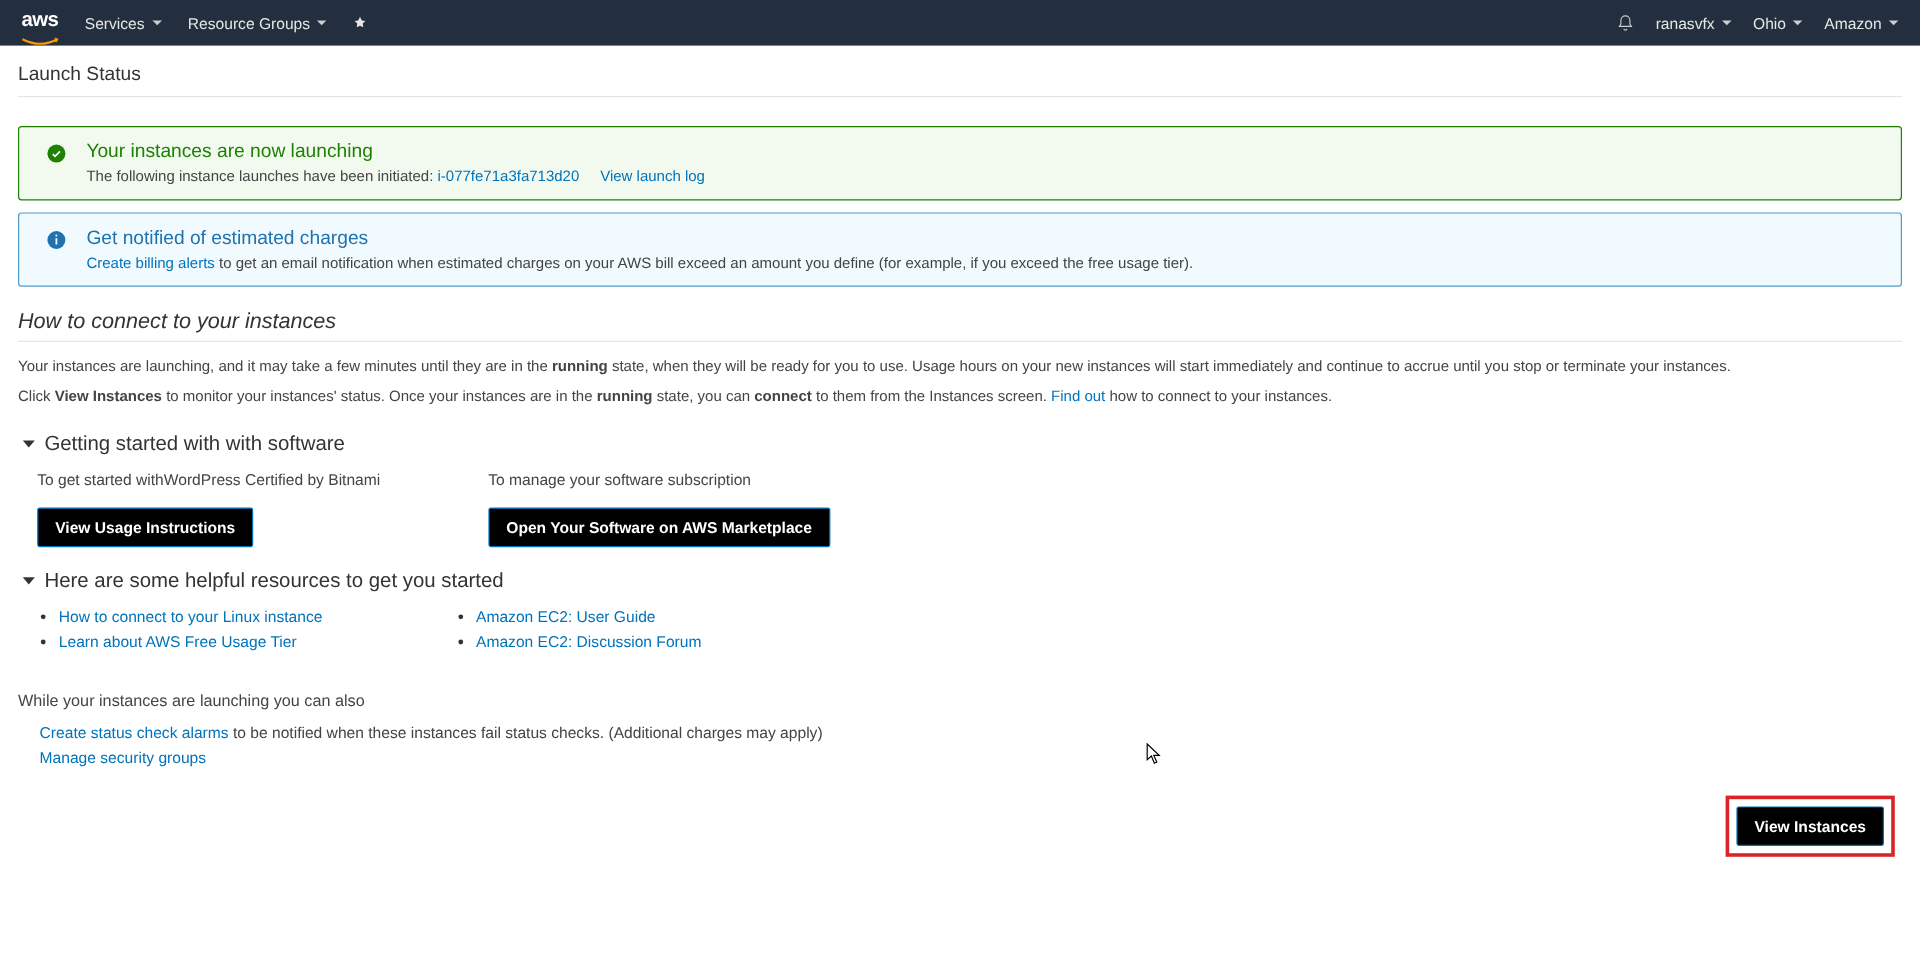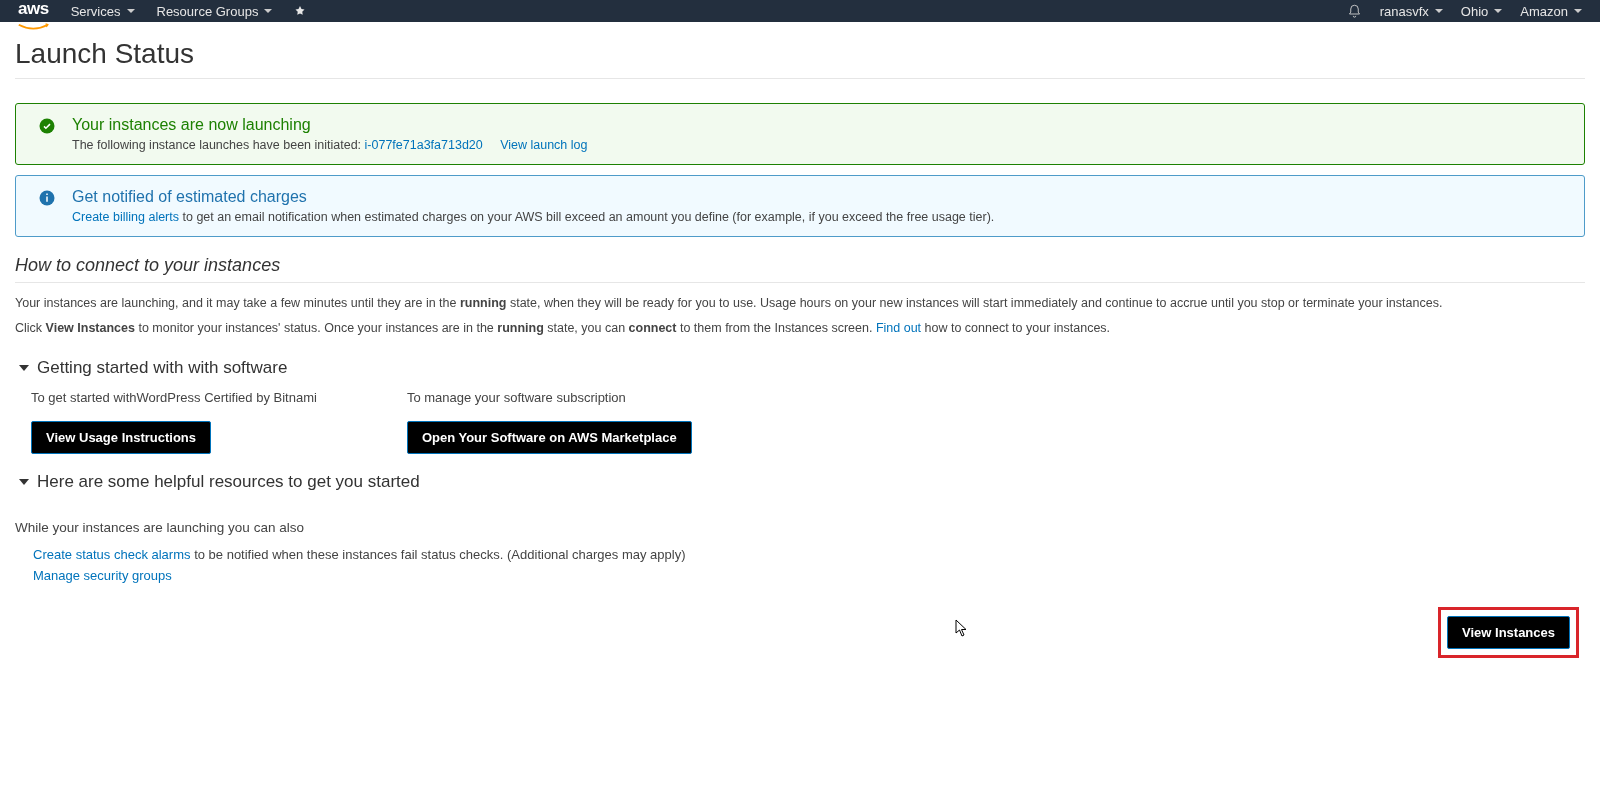--- a/index.html
+++ b/index.html
@@ -4,21 +4,21 @@
 <style>
   * { box-sizing: border-box; margin: 0; padding: 0; }
   body {
     font-family: "Amazon Ember", "Helvetica Neue", Arial, sans-serif;
     font-size: 13px;
     color: #333;
     background: #fff;
   }
   .navbar {
     background: #232f3e;
-    height: 22px;
+    height: 38px;
     display: flex;
     align-items: center;
     padding: 0 18px;
     color: #e6e6e6;
   }
   .navbar-left { display: flex; align-items: center; gap: 22px; }
   .navbar-right { margin-left: auto; display: flex; align-items: flex-start; gap: 18px; }
   .aws-logo {
     font-weight: 700;
     font-size: 17px;
@@ -47,21 +47,21 @@
     border-right: 4px solid transparent;
     border-top: 4px solid #ccc;
     display: inline-block;
   }
   .pin-icon svg { width: 12px; height: 12px; fill: #e6e6e6; }
   .bell-icon svg { width: 15px; height: 15px; stroke: #ccc; fill: none; stroke-width: 1.5; }
   .page {
     padding: 16px 15px 28px 15px;
   }
   h1.page-title {
-    font-size: 28px;
+    font-size: 16px;
     font-weight: 400;
     color: #333;
     margin-bottom: 8px;
   }
   .hr {
     border: none;
     border-bottom: 1px solid #e6e6e6;
     margin: 6px 0 24px 0;
   }
   .alert {
@@ -291,20 +291,34 @@
     <div class="software-block">
       <div class="software-label">To manage your software subscription</div>
       <button class="btn-primary">Open Your Software on AWS Marketplace</button>
     </div>
   </div>
 
   <div class="collapsible-heading">
     <span class="caret-dark"></span>
     <span>Here are some helpful resources to get you started</span>
   </div>
+  <div class="resources-row">
+    <div class="resources-col">
+      <ul>
+        <li><a class="link">How to connect to your Linux instance</a></li>
+        <li><a class="link">Learn about AWS Free Usage Tier</a></li>
+      </ul>
+    </div>
+    <div class="resources-col">
+      <ul>
+        <li><a class="link">Amazon EC2: User Guide</a></li>
+        <li><a class="link">Amazon EC2: Discussion Forum</a></li>
+      </ul>
+    </div>
+  </div>
 
   <div class="while-heading">While your instances are launching you can also</div>
   <div class="while-list">
     <div>
       <a class="link">Create status check alarms</a><span> to be notified when these instances fail status checks. (Additional charges may apply)</span>
     </div>
     <div>
       <a class="link">Manage security groups</a>
     </div>
   </div>

